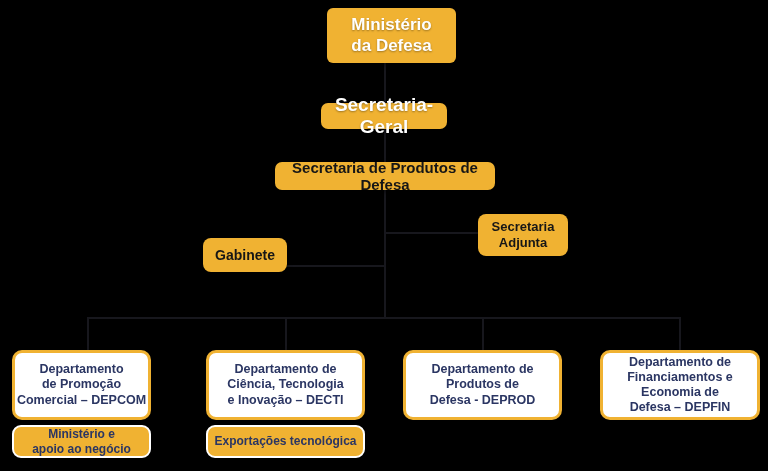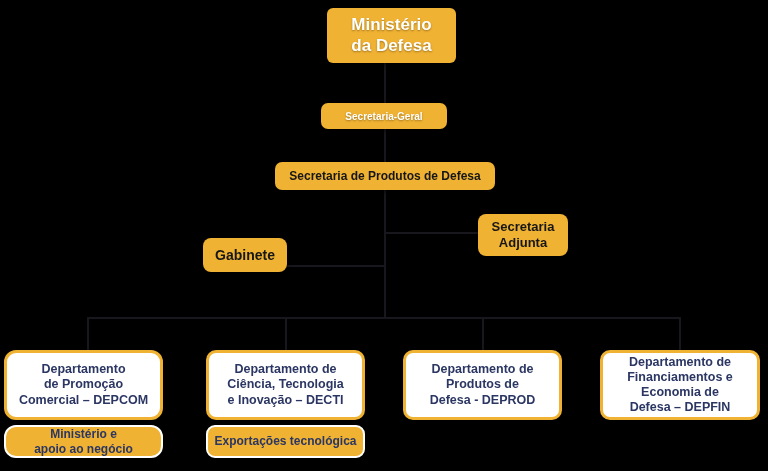--- a/index.html
+++ b/index.html
@@ -23,22 +23,22 @@
   }
   .amber-node {
     background: #F0B232;
     box-shadow: 0 2px 5px rgba(0,0,0,0.55);
   }
   .white-text { color: #FFFFFF; text-shadow: 0 1px 2px rgba(0,0,0,0.35); }
   .dark-text  { color: #161616; }
   .navy-text  { color: #2B3663; }
 
   .node-minister   { left: 327px; top: 8px;   width: 129px; height: 55px; border-radius: 6px; font-size: 17px; line-height: 1.2; }
-  .node-sec-geral  { left: 321px; top: 103px; width: 126px; height: 26px; border-radius: 7px;  font-size: 10px; }
-  .node-produtos   { left: 275px; top: 162px; width: 220px; height: 28px; border-radius: 7px;  font-size: 12px; text-align: center; }
+  .node-sec-geral  { left: 321px; top: 103px; width: 126px; height: 26px; border-radius: 7px;  font-size: 19px; }
+  .node-produtos   { left: 275px; top: 162px; width: 220px; height: 28px; border-radius: 7px;  font-size: 15px; text-align: center; }
   .node-adjunta    { left: 478px; top: 214px; width: 90px;  height: 42px; border-radius: 8px;  font-size: 13px; line-height: 1.25; }
   .node-gabinete   { left: 203px; top: 238px; width: 84px;  height: 34px; border-radius: 8px;  font-size: 14px; }
 
   .dept {
     position: absolute;
     top: 350px;
     height: 70px;
     box-sizing: border-box;
     background: #FFFFFF;
     border: 3px solid #F0B232;
@@ -64,21 +64,21 @@
     display: flex;
     align-items: center;
     justify-content: center;
     text-align: center;
     font-weight: bold;
     font-size: 12px;
     line-height: 1.18;
     white-space: pre-line;
     box-shadow: 0 2px 5px rgba(0,0,0,0.55);
   }
-  .col-1 { left: 4px;   width: 159px; border-radius: 12px; }
+  .col-1 { left: 12px;   width: 139px; }
   .col-2 { left: 206px; width: 159px; }
   .col-3 { left: 403px; width: 159px; }
   .col-4 { left: 600px; width: 160px; }
 
   .line { position: absolute; background: #17171d; }
   .v-root-geral    { left: 384px; top: 63px;  width: 2px;   height: 40px; }
   .v-geral-prod    { left: 384px; top: 129px; width: 2px;   height: 33px; }
   .v-trunk         { left: 384px; top: 190px; width: 2px;   height: 129px; }
   .h-adjunta       { left: 384px; top: 232px; width: 94px;  height: 2px; }
   .h-gabinete      { left: 287px; top: 265px; width: 97px;  height: 2px; }

